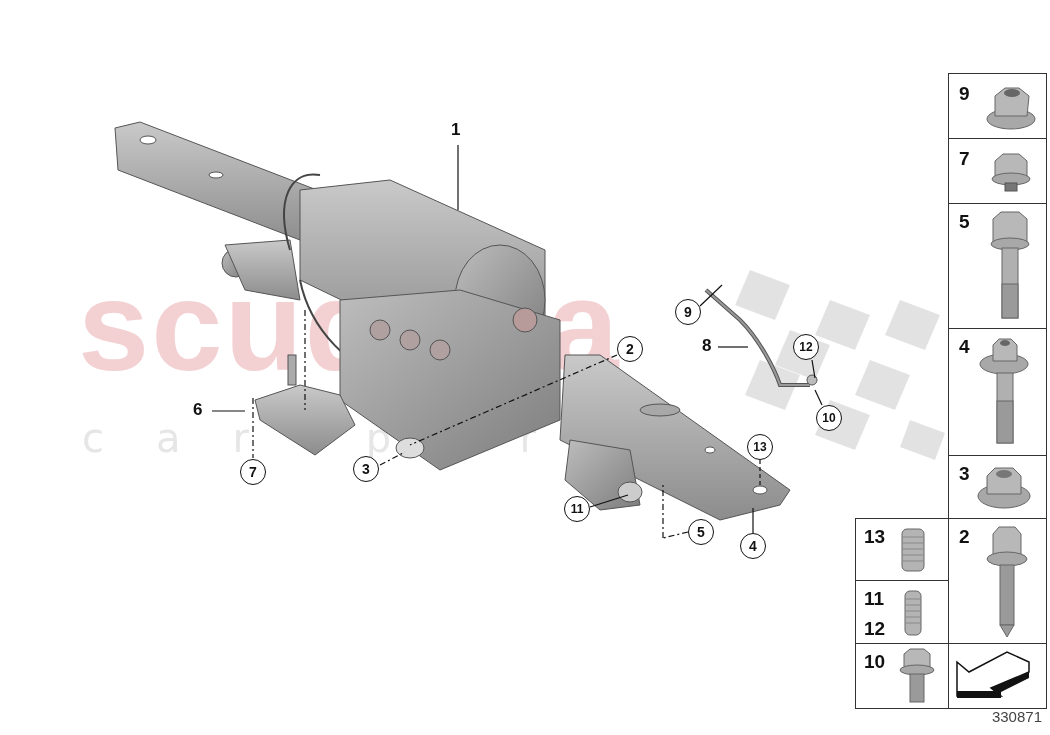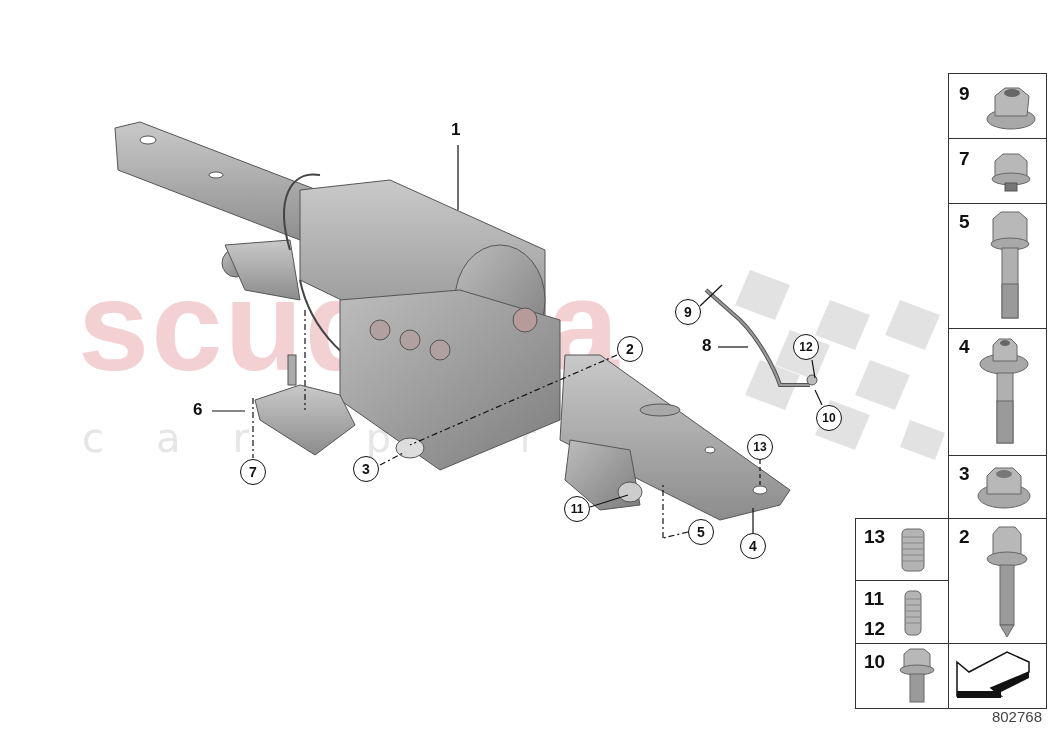--- a/index.html
+++ b/index.html
@@ -214,14 +214,14 @@
     <div class="partbox" style="left:855px;top:643px;width:94px;height:66px;">
       <span class="partnum" style="left:8px;top:8px;">10</span>
       <svg width="94" height="66">
         <polygon points="48,10 54,5 68,5 74,10 74,24 48,24" fill="#b8b8b8" stroke="#666"></polygon>
         <ellipse cx="61" cy="26" rx="17" ry="5" fill="#a8a8a8" stroke="#666"></ellipse>
         <rect x="54" y="30" width="14" height="28" fill="#9a9a9a" stroke="#666"></rect>
       </svg>
     </div>
   </div>
 
-  <div class="refnum">802768</div>
+  <div class="refnum">330871</div>
 </div>
 
 </body></html>

